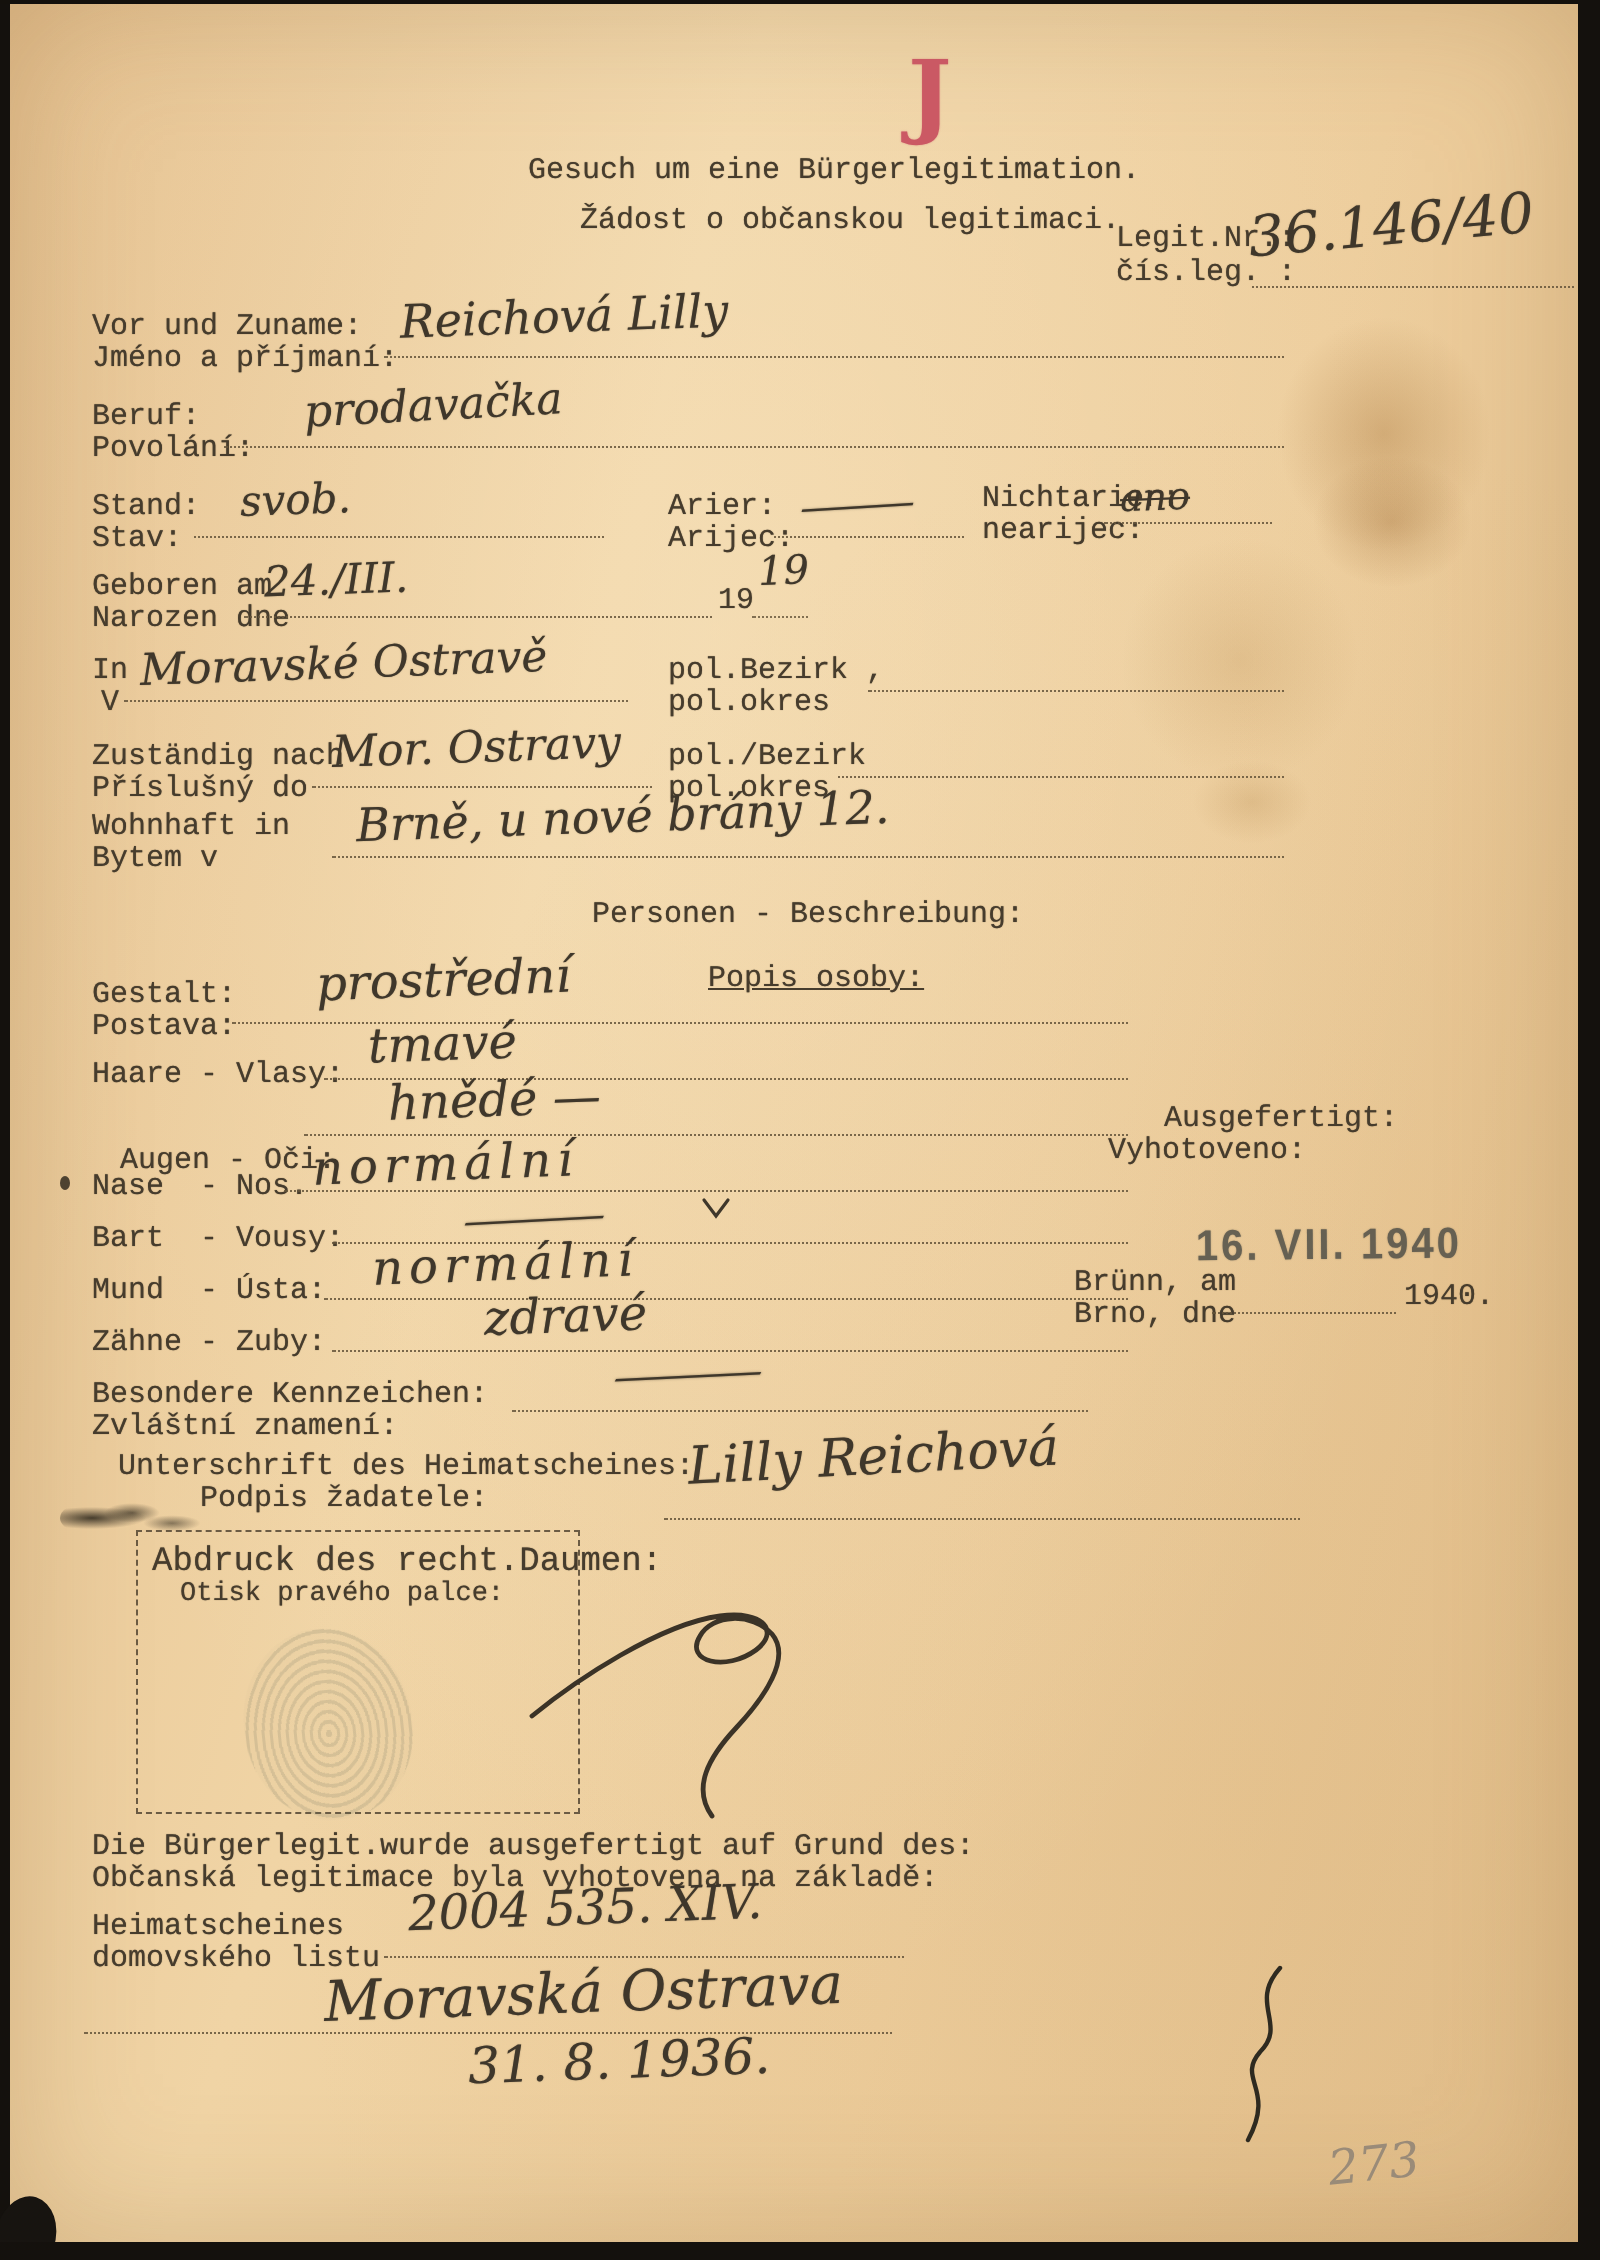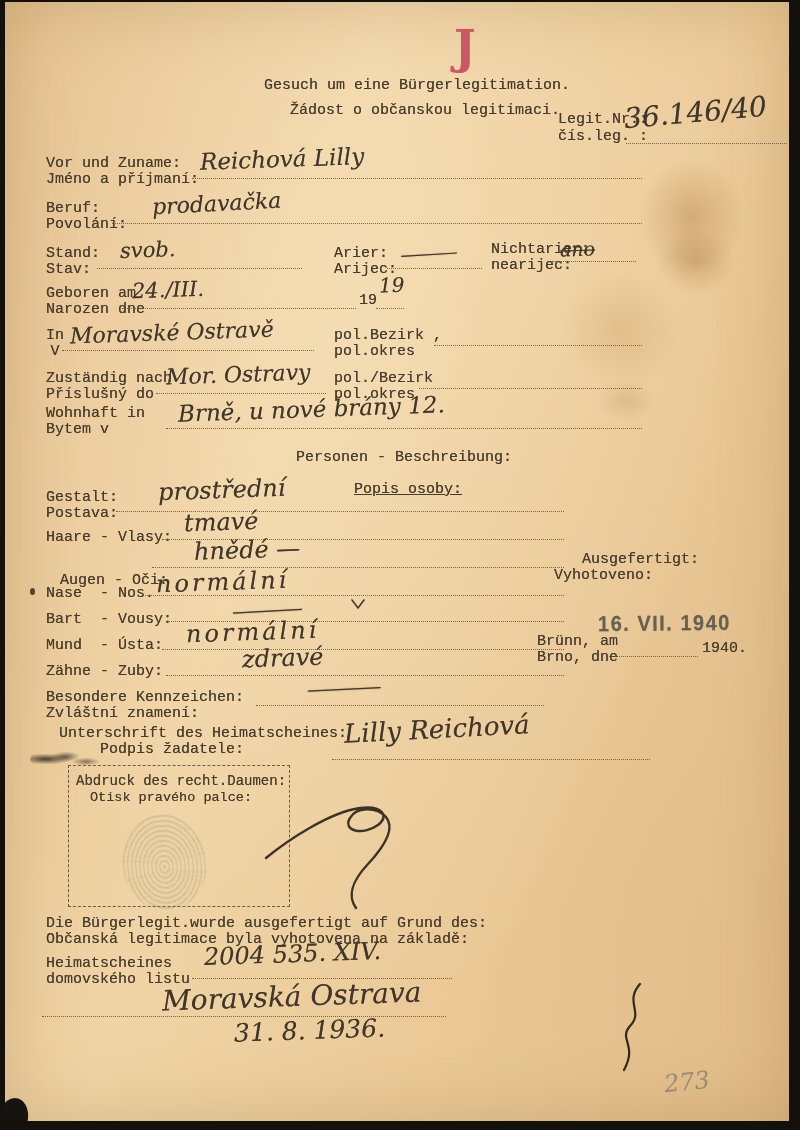--- a/index.html
+++ b/index.html
@@ -145,21 +145,21 @@
     <div class="type" style="left:533px;top:648px;">Brno, dne</div>
     <div class="rule" style="left:602px;top:654px;width:92px;"></div>
     <div class="type" style="left:698px;top:639px;">1940.</div>
 
     <div class="type" style="left:55px;top:724px;">Unterschrift des Heimatscheines:</div>
     <div class="type" style="left:96px;top:740px;">Podpis žadatele:</div>
     <div class="rule" style="left:328px;top:757px;width:318px;"></div>
     <div class="hand" style="left:340px;top:712px;font-size:26px;transform:rotate(-3deg);">Lilly Reichová</div>
 
     <div class="thumbbox" style="left:64px;top:763px;width:220px;height:140px;"></div>
-    <div class="type" style="left:72px;top:772px;font-size:14px;">Abdruck des recht.Daumen:</div>
+    <div class="type" style="left:72px;top:772px;font-size:17px;">Abdruck des recht.Daumen:</div>
     <div class="type" style="left:86px;top:788px;font-size:13.5px;">Otisk pravého palce:</div>
     <div class="thumbprint" style="left:118px;top:812px;width:84px;height:96px;"></div>
     <div class="stain" style="left:26px;top:744px;width:80px;height:26px;background:radial-gradient(ellipse at 20% 50%,rgba(30,26,18,.8),rgba(30,26,18,0) 30%),radial-gradient(ellipse at 45% 40%,rgba(30,26,18,.6),rgba(30,26,18,0) 22%),radial-gradient(ellipse at 70% 60%,rgba(30,26,18,.5),rgba(30,26,18,0) 18%);"></div>
 
     <svg class="flourish" style="left:256px;top:792px;" width="152" height="122" viewBox="0 0 152 122">
       <path d="M6 64 C 28 46 70 18 100 14 C 122 11 130 22 118 31 C 103 42 82 37 90 24 C 96 13 116 12 126 23 C 136 35 122 55 108 70 C 94 85 86 100 96 114" fill="none" stroke="#3b3327" stroke-width="2.4" stroke-linecap="round"></path>
     </svg>
 
     <div class="type" style="left:42px;top:914px;">Die Bürgerlegit.wurde ausgefertigt auf Grund des:</div>
     <div class="type" style="left:42px;top:930px;">Občanská legitimace byla vyhotovena na základě:</div>

